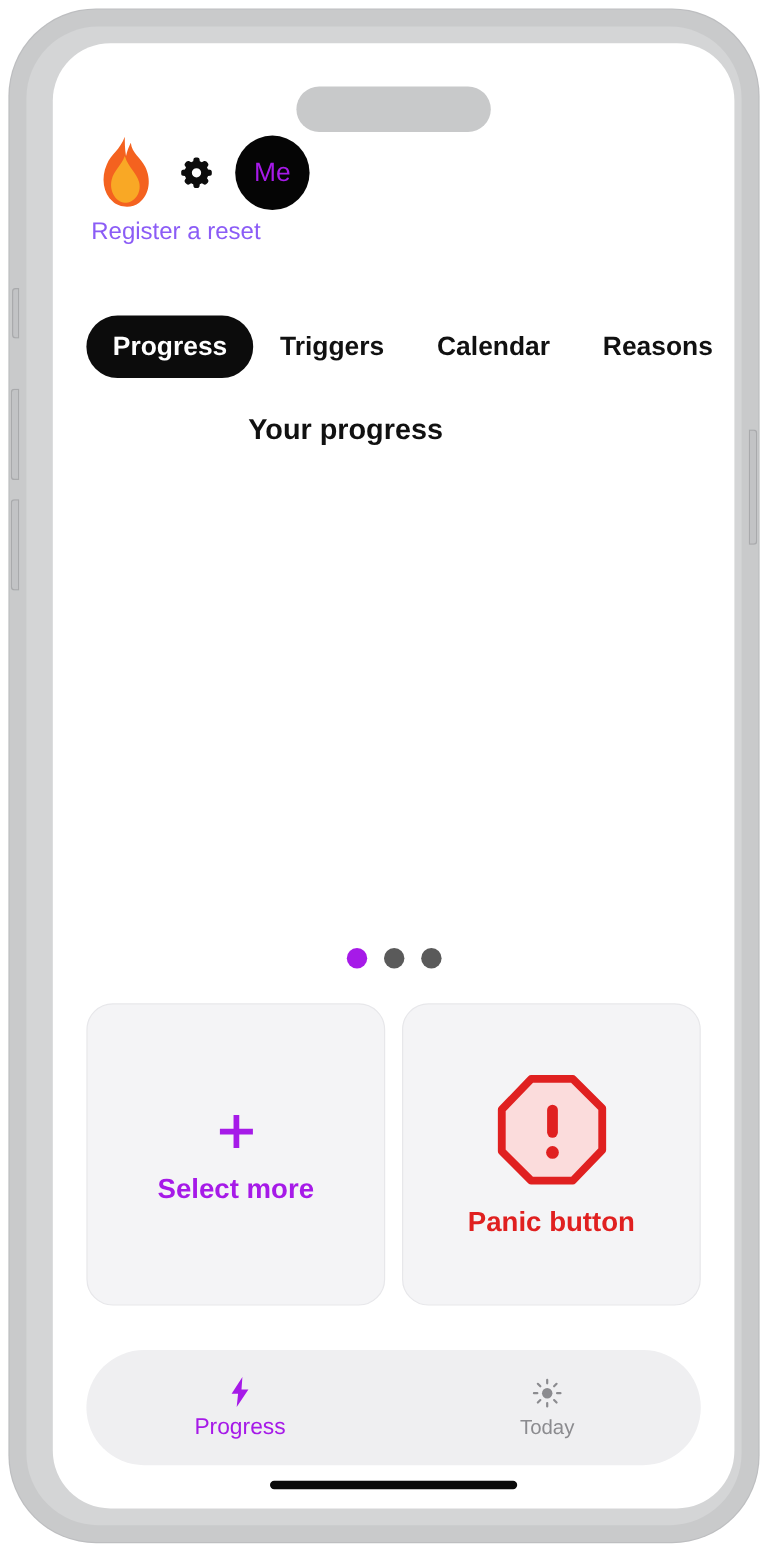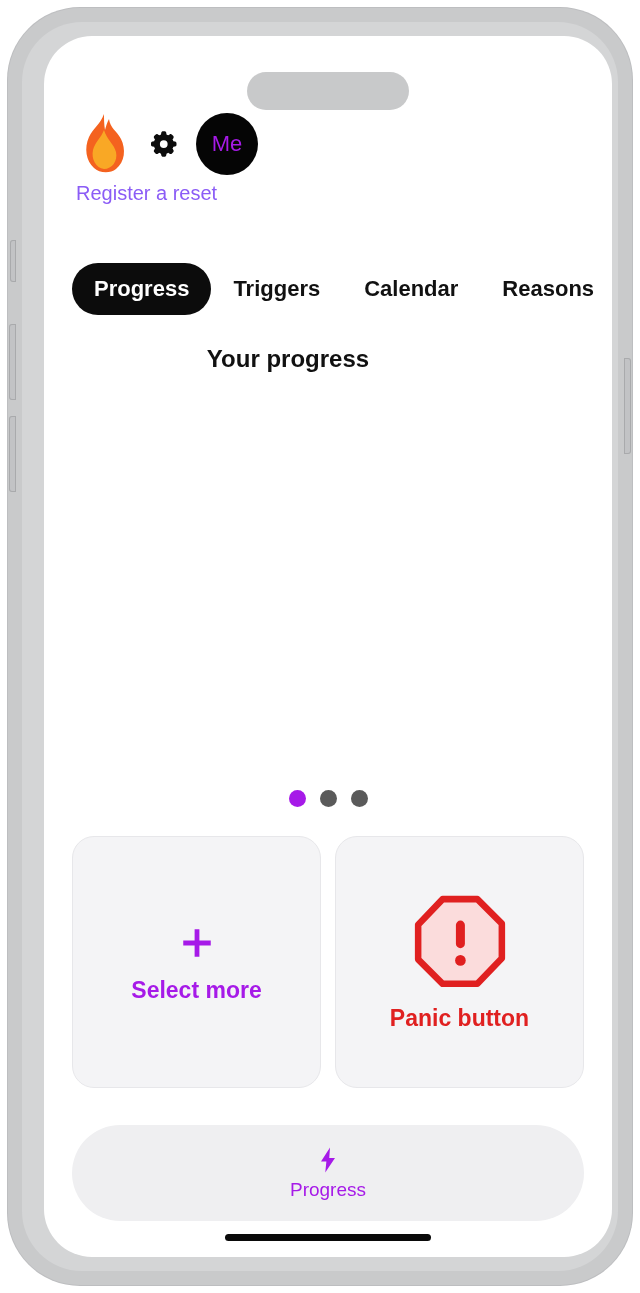--- a/index.html
+++ b/index.html
@@ -314,17 +314,30 @@
 
       <div class="nav-item">
         <div class="nav-icon">
           <svg viewBox="0 0 24 24" width="30" height="30">
             <path d="M13.6 2 L6.4 13.2 h4.3 L9.8 22 L17.6 10.4 h-4.6 Z" fill="#a61ae8"></path>
           </svg>
         </div>
         <div class="nav-label active">Progress</div>
       </div>
 
+      <div class="nav-item">
+        <div class="nav-icon">
+          <svg viewBox="0 0 24 24" width="26" height="26">
+            <circle cx="12" cy="12" r="4" fill="#8b8b8f"></circle>
+            <g stroke="#8b8b8f" stroke-width="1.7" stroke-linecap="round">
+              <path d="M12 1.8 v2.6 M12 19.6 v2.6 M1.8 12 h2.6 M19.6 12 h2.6
+                       M4.8 4.8 l1.9 1.9 M17.3 17.3 l1.9 1.9
+                       M19.2 4.8 l-1.9 1.9 M6.7 17.3 l-1.9 1.9"></path>
+            </g>
+          </svg>
+        </div>
+        <div class="nav-label inactive">Today</div>
+      </div>
     </div>
 
     <div class="home-indicator"></div>
   </div>
 </div>
 
 </body></html>

